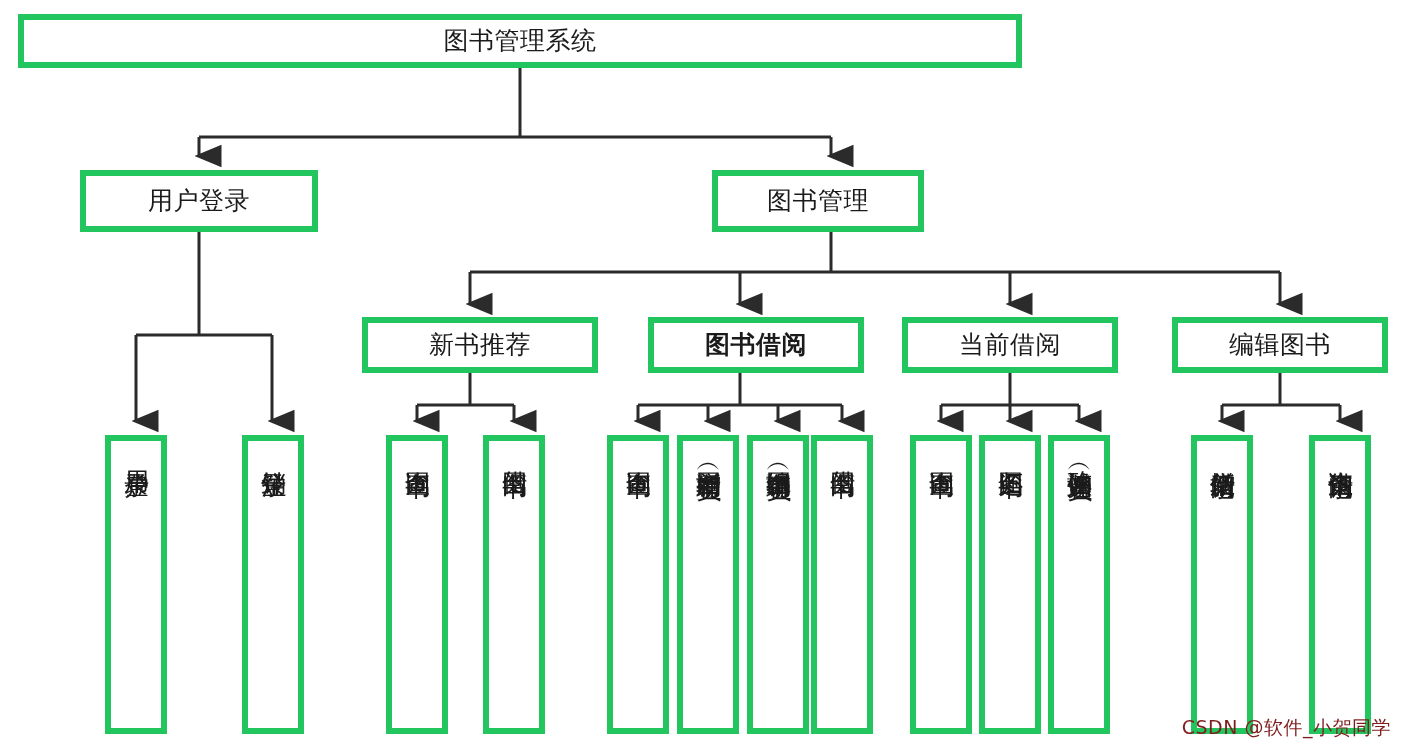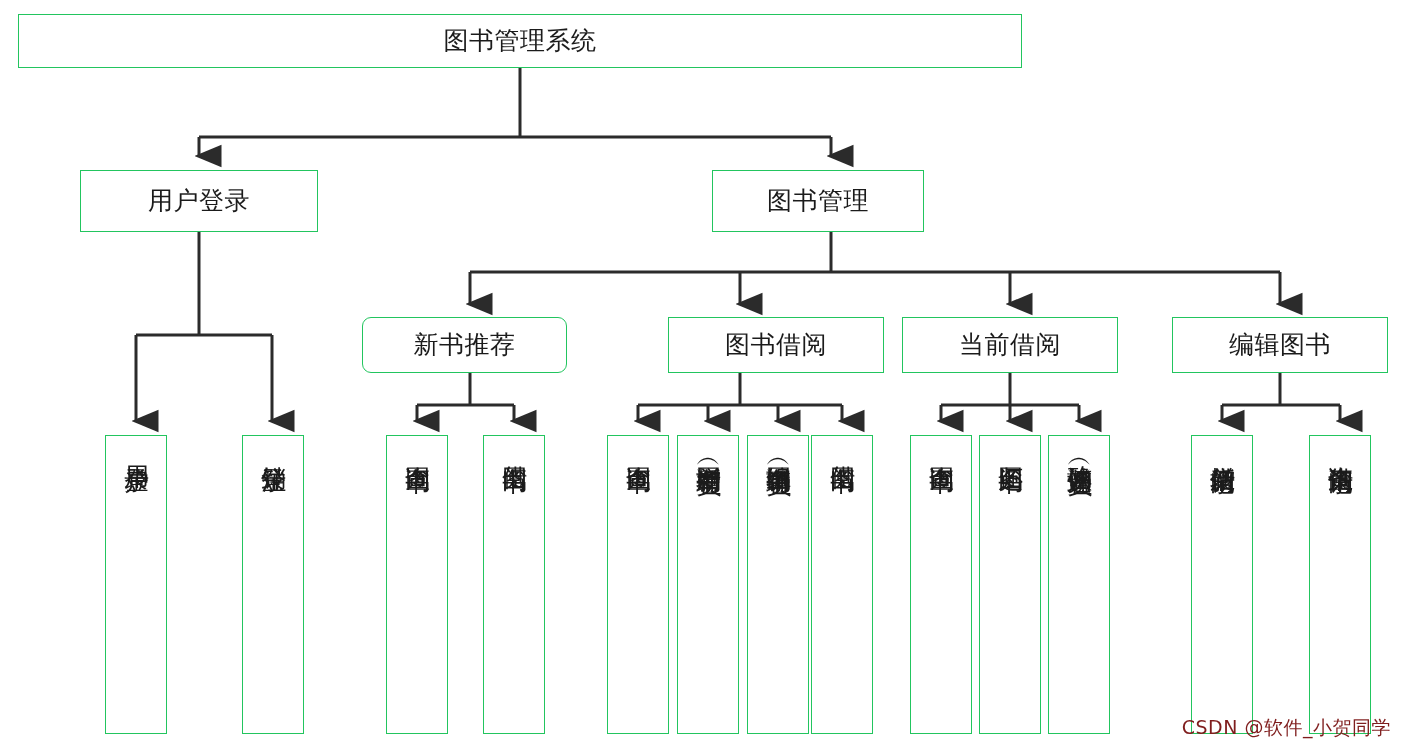--- a/index.html
+++ b/index.html
@@ -22,21 +22,21 @@
     left: 0;
     top: 0;
     width: 1405px;
     height: 747px;
     pointer-events: none;
   }
   .node {
     position: absolute;
     box-sizing: border-box;
     background: #ffffff;
-    border: 1px solid #22c55e;
+    border: 6px solid #22c55e;
     display: flex;
     align-items: center;
     justify-content: center;
     color: #1b1b1b;
   }
   .node.horiz {
     font-size: 25px;
     line-height: 1.1;
     letter-spacing: 0.5px;
   }
@@ -118,22 +118,22 @@
       <path d="M 1222 405 L 1222 421" marker-end="url(#arrow)"></path>
       <path d="M 1340 405 L 1340 421" marker-end="url(#arrow)"></path>
     </g>
   </svg>
 
   <div class="node horiz" style="left:18px; top:14px; width:1004px; height:54px;">图书管理系统</div>
 
   <div class="node horiz" style="left:80px; top:170px; width:238px; height:62px;">用户登录</div>
   <div class="node horiz" style="left:712px; top:170px; width:212px; height:62px;">图书管理</div>
 
-  <div class="node horiz" style="left:362px; top:317px; width:205px; height:56px;border-radius:9px;">新书推荐</div>
-  <div class="node horiz" style="left:668px; top:317px; width:216px; height:56px;">图书借阅</div>
+  <div class="node horiz" style="left:362px; top:317px; width:236px; height:56px;">新书推荐</div>
+  <div class="node horiz" style="left:648px; top:317px; width:216px; height:56px;font-weight:bold;">图书借阅</div>
   <div class="node horiz" style="left:902px; top:317px; width:216px; height:56px;">当前借阅</div>
   <div class="node horiz" style="left:1172px; top:317px; width:216px; height:56px;">编辑图书</div>
 
   <div class="node vert" style="left:105px; top:435px; width:62px; height:299px;">
     <span class="vlabel">用户登录</span>
   </div>
   <div class="node vert" style="left:242px; top:435px; width:62px; height:299px;">
     <span class="vlabel">注销登录</span>
   </div>
 

